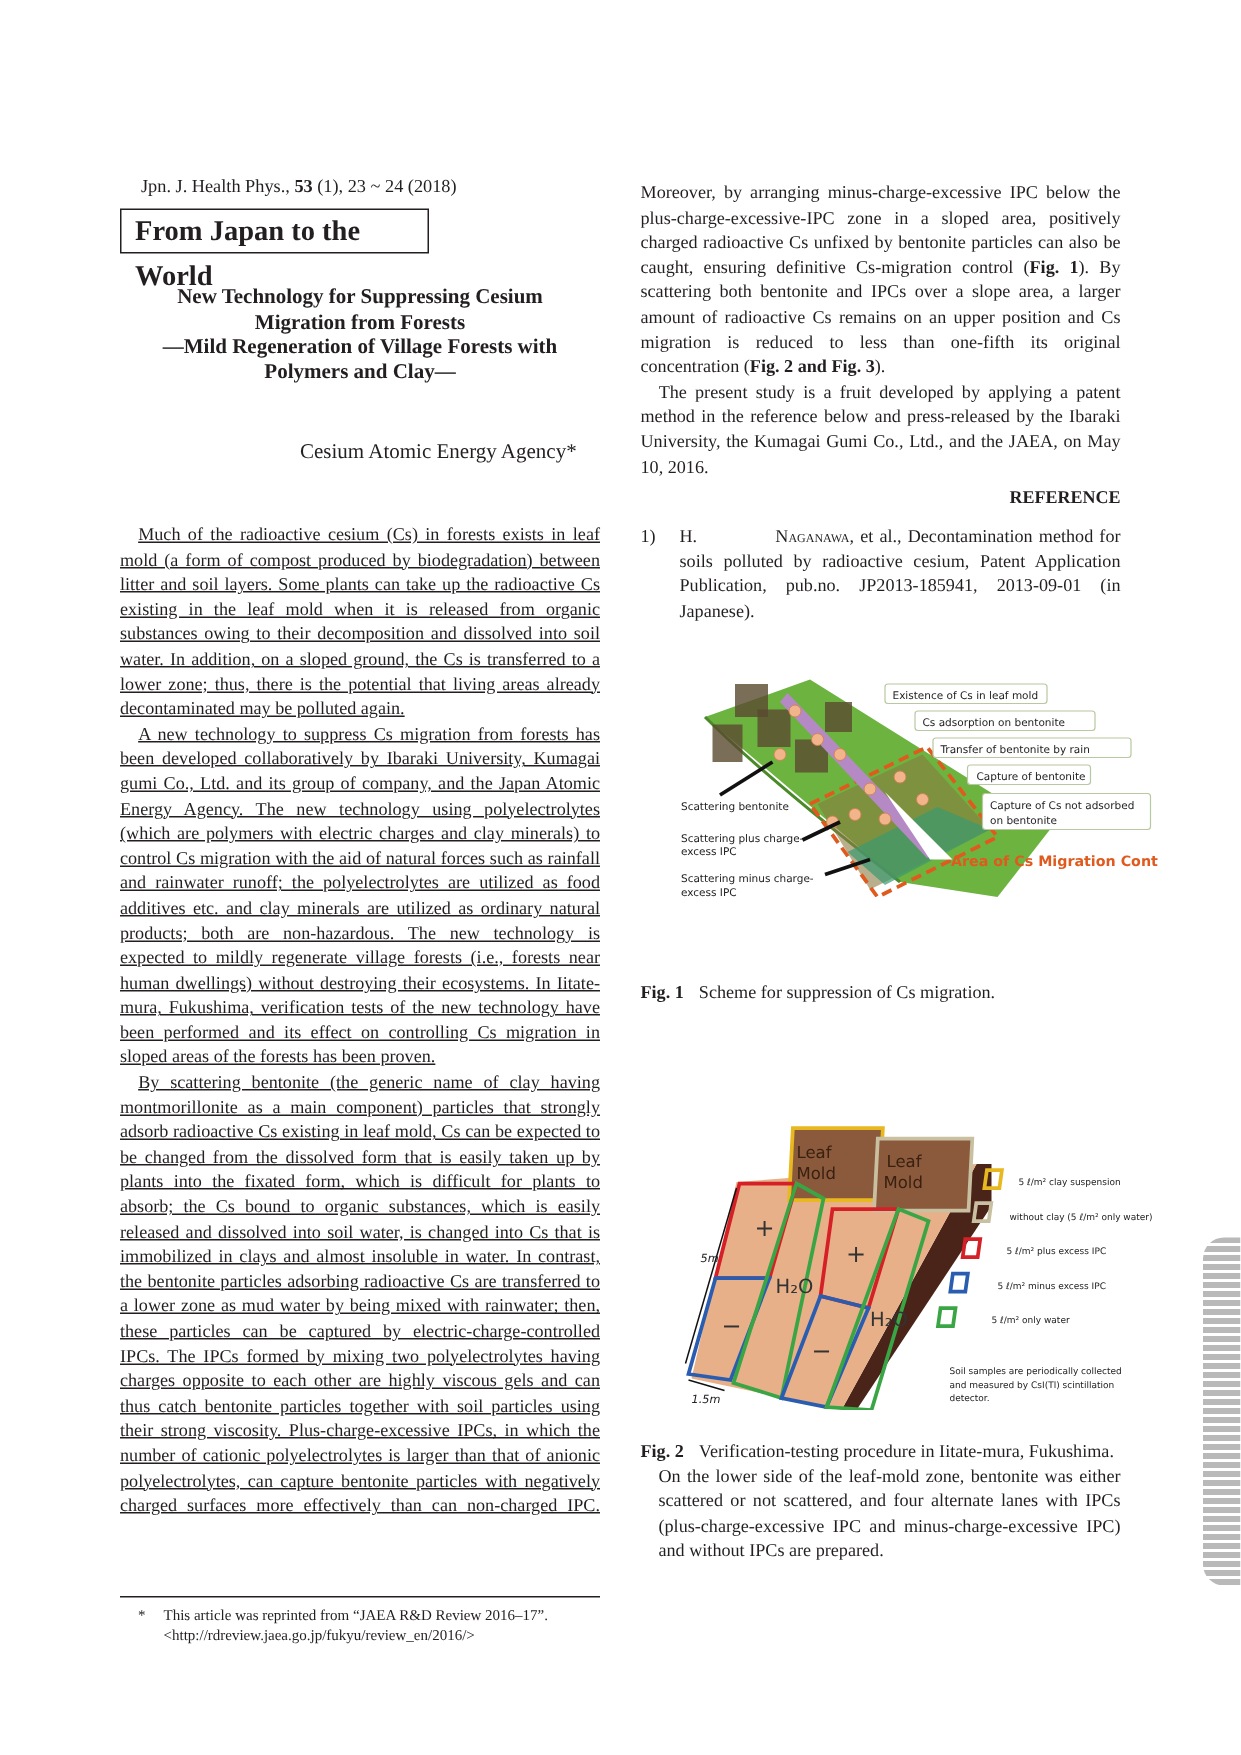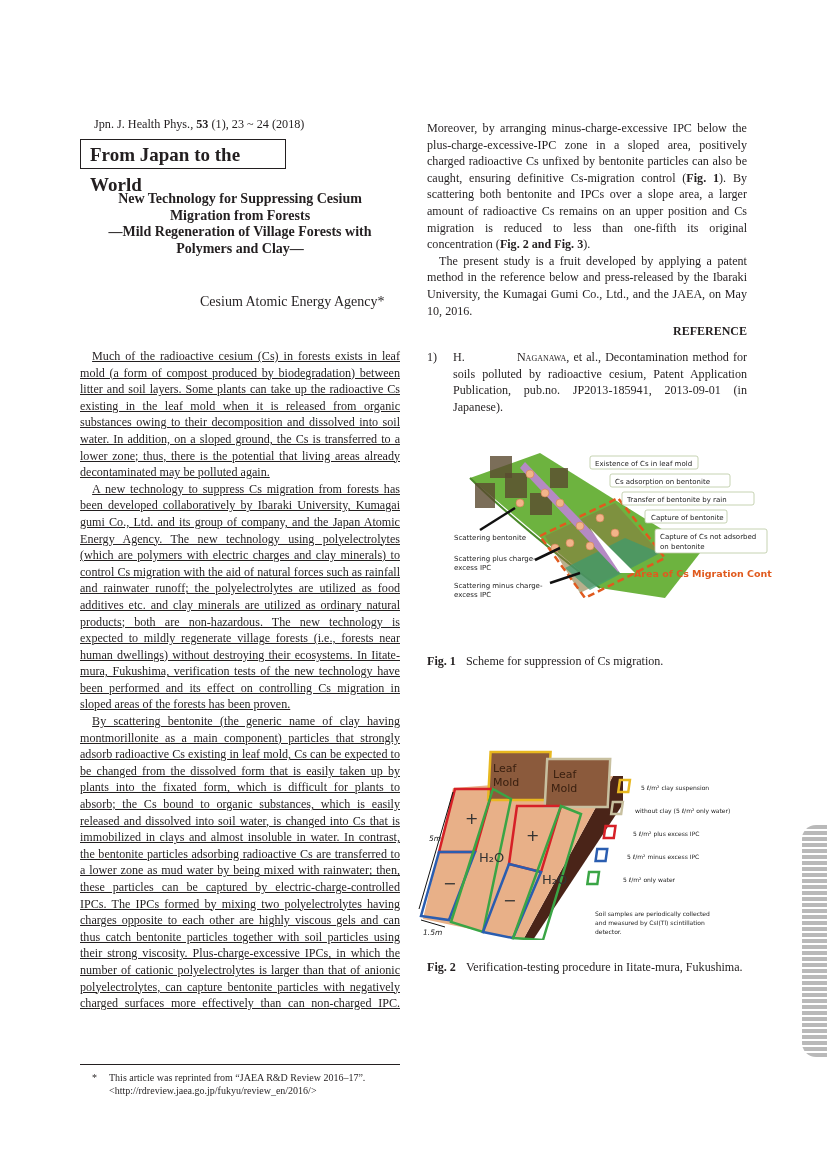--- a/index.html
+++ b/index.html
@@ -25,21 +25,21 @@
   .fn-rule { left: 80px; top: 1064px; width: 320px; height: 0; border-top: 1px solid #231f20; }
   .fn { left: 92px; top: 1071px; font-size: 10px; line-height: 13px; }
   .fn-star { position: absolute; left: 0; top: 0; }
   .fn-text { margin-left: 17px; display: block; white-space: nowrap; }
   .figcap { font-size: 12.1px; line-height: 16.6px; text-align: justify; }
   .figcap .lab { font-weight: bold; margin-right: 10px; }
   .figcap .body { display: block; padding-left: 12px; }
   .fig1cap { left: 427px; top: 629px; width: 320px; margin-top: 24px; }
   .fig2cap { left: 427px; top: 959px; width: 320px; }
   .fig1 { left: 450px; top: 448px; width: 322px; height: 150px; }
-  .fig2 { left: 413px; top: 744px; width: 322px; height: 196px; }
+  .fig2 { left: 451px; top: 744px; width: 322px; height: 196px; }
   .thumb-tab { left: 802px; top: 825px; width: 25px; height: 232px;
                border-radius: 14px 0 0 14px; overflow: hidden;
                background: repeating-linear-gradient(to bottom, #b9b9b9 0px, #b9b9b9 4px, #ffffff 4px, #ffffff 6px); }
   svg text { font-family: "DejaVu Sans", sans-serif; }
 </style>
 </head>
 <body>
 
 <div class="abs journal">
   <span>Jpn. J. Health Phys., </span><b>53</b><span> (1),  23 ~ 24 (2018)</span>
@@ -197,15 +197,16 @@
       <text x="210" y="138">5 ℓ/m² only water</text>
       <text x="182" y="172">Soil samples are periodically collected</text>
       <text x="182" y="181">and measured by CsI(Tl) scintillation</text>
       <text x="182" y="190">detector.</text>
     </g>
   </svg>
 </div>
 
 <div class="abs figcap fig2cap">
   <span class="lab">Fig. 2</span><span>Verification-testing procedure in Iitate-mura, Fukushima.</span>
+  <span class="body">On the lower side of the leaf-mold zone, bentonite was either scattered or not scattered, and four alternate lanes with IPCs (plus-charge-excessive IPC and minus-charge-excessive IPC) and without IPCs are prepared.</span>
 </div>
 
 <div class="abs thumb-tab"></div>
 
 </body></html>

